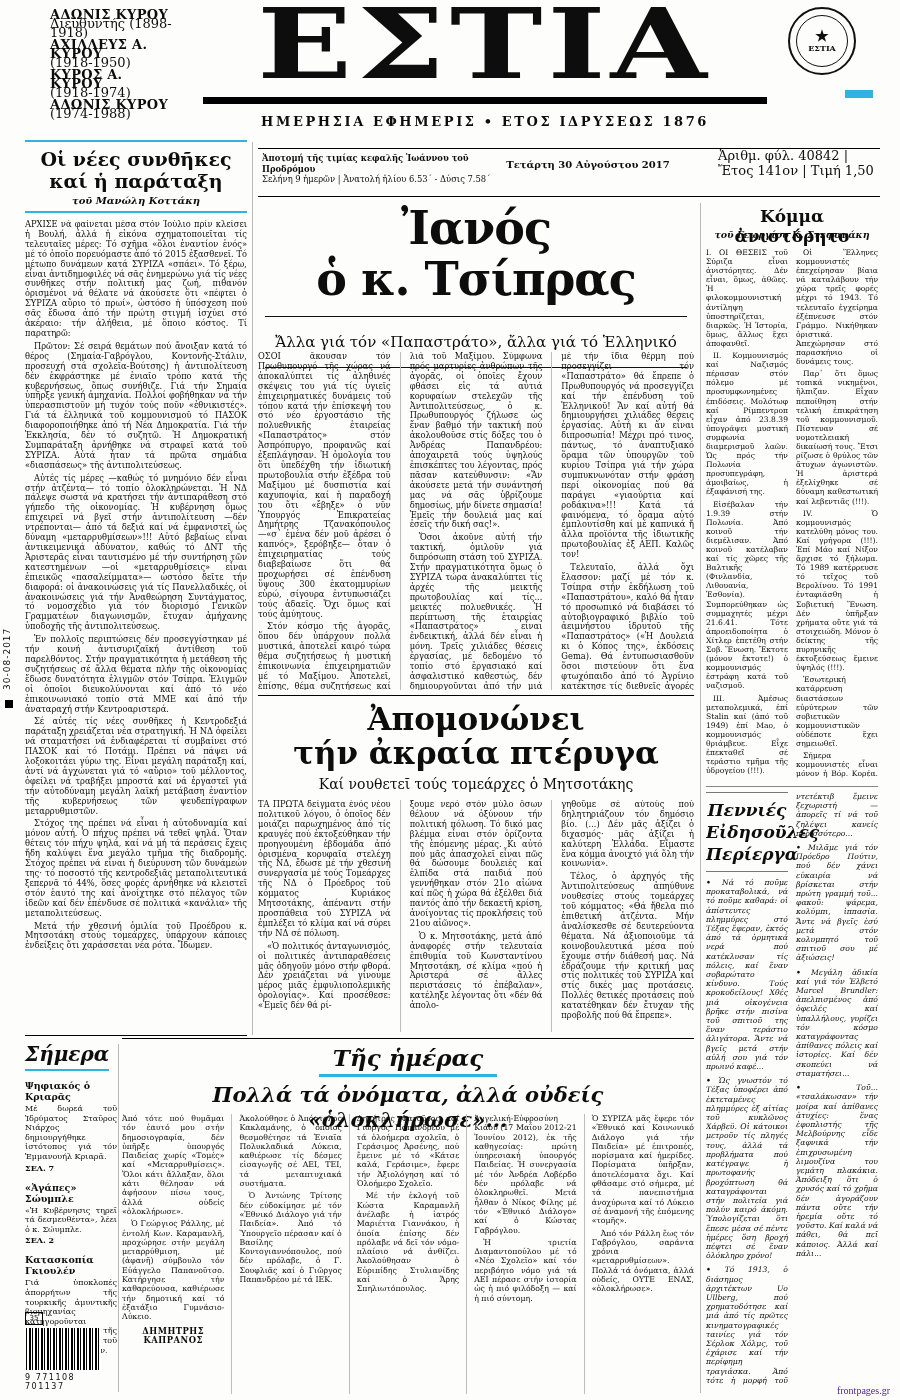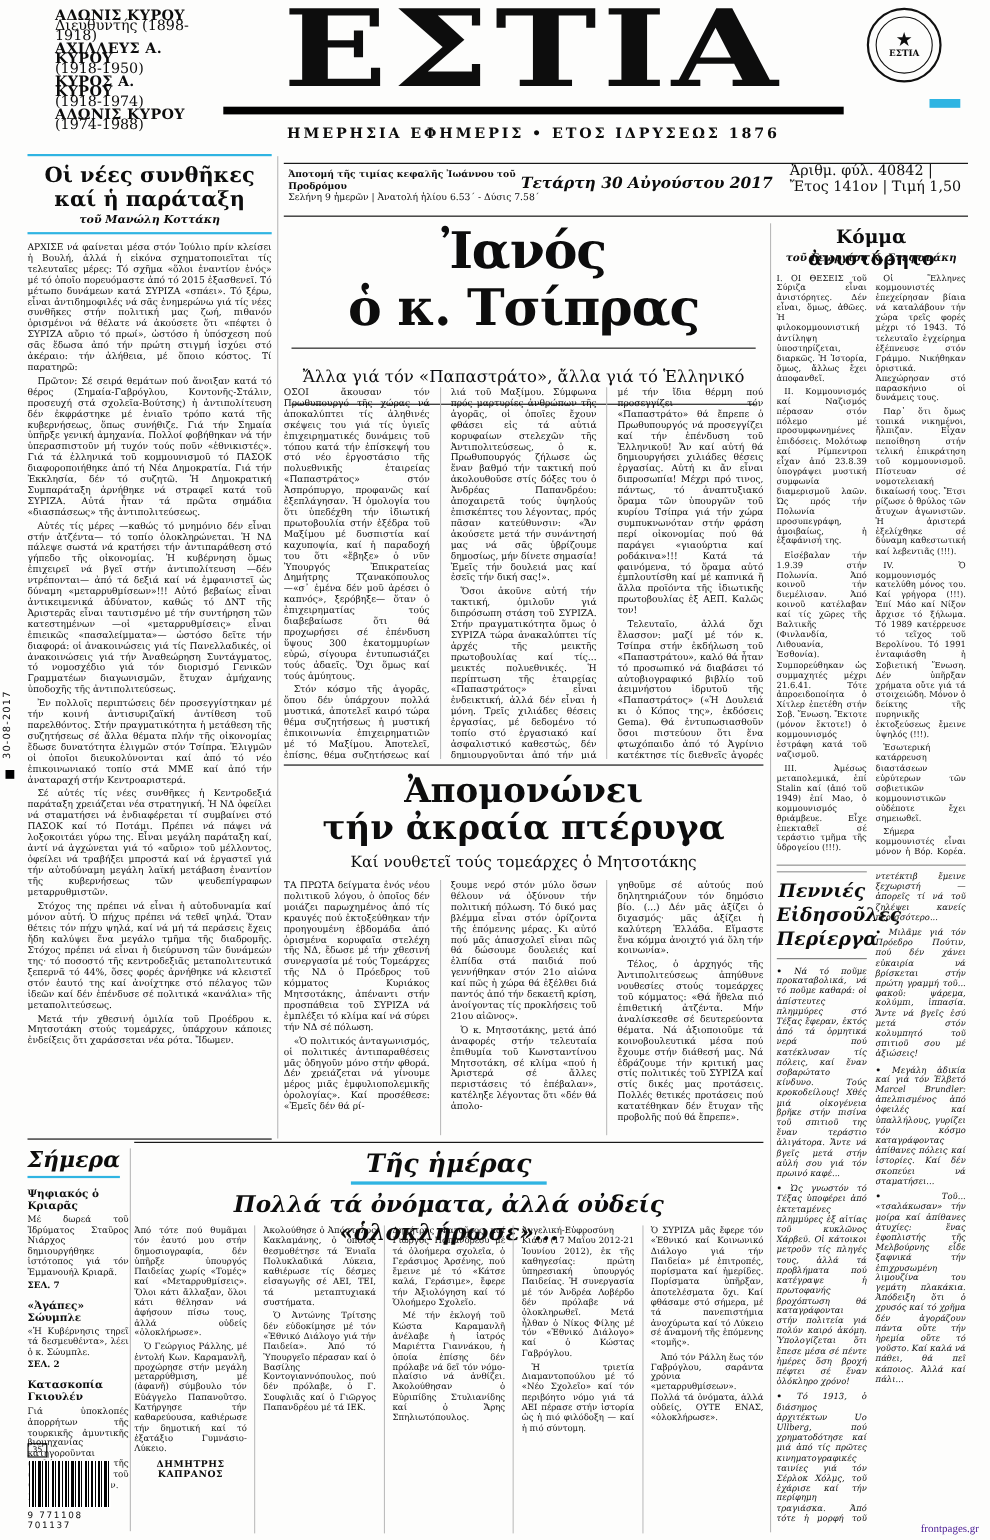--- a/index.html
+++ b/index.html
@@ -24,21 +24,21 @@
   .seal-inner{width:50px;height:50px;border:1px solid #111;border-radius:50%;display:flex;flex-direction:column;
         align-items:center;justify-content:center;font-size:8px;font-weight:bold;line-height:9px;}
   .seal-star{font-size:15px;line-height:15px;}
   
   .edge-date{left:2px;top:600px;width:14px;height:90px;writing-mode:vertical-rl;transform:rotate(180deg);
         font-size:9px;letter-spacing:1px;font-family:"DejaVu Sans","Liberation Sans",sans-serif;}
   .edge-dot{left:5px;top:700px;width:8px;height:8px;background:#000;}
   
   .info-left{left:262px;top:153px;width:250px;font-size:8.4px;line-height:10.5px;}
   .info-left .l1{font-weight:bold;}
-  .info-date{left:468px;top:159px;width:240px;text-align:center;font-size:14px;font-weight:bold;font-style:italic;}
+  .info-date{left:468px;top:159px;width:240px;text-align:center;font-size:10px;font-weight:bold;}
   .info-issue{left:718px;top:148px;width:162px;font-size:13px;}
   
   .op-left{left:25px;top:140px;width:222px;}
   .op-head{border-top:2px solid #2fb4e2;border-bottom:2px solid #2fb4e2;padding:6px 0 5px;text-align:center;}
   .op-title{font-size:19px;font-weight:bold;line-height:22px;}
   .op-byline{font-size:10px;font-style:italic;font-weight:bold;margin-top:3px;}
   .op-body{margin-top:7px;height:788px;overflow:hidden;font-size:8.3px;line-height:9.9px;text-align:justify;}
   .op-body p{margin:0 0 3px;text-indent:9px;}
   .op-body p:first-child{text-indent:0;}
   

